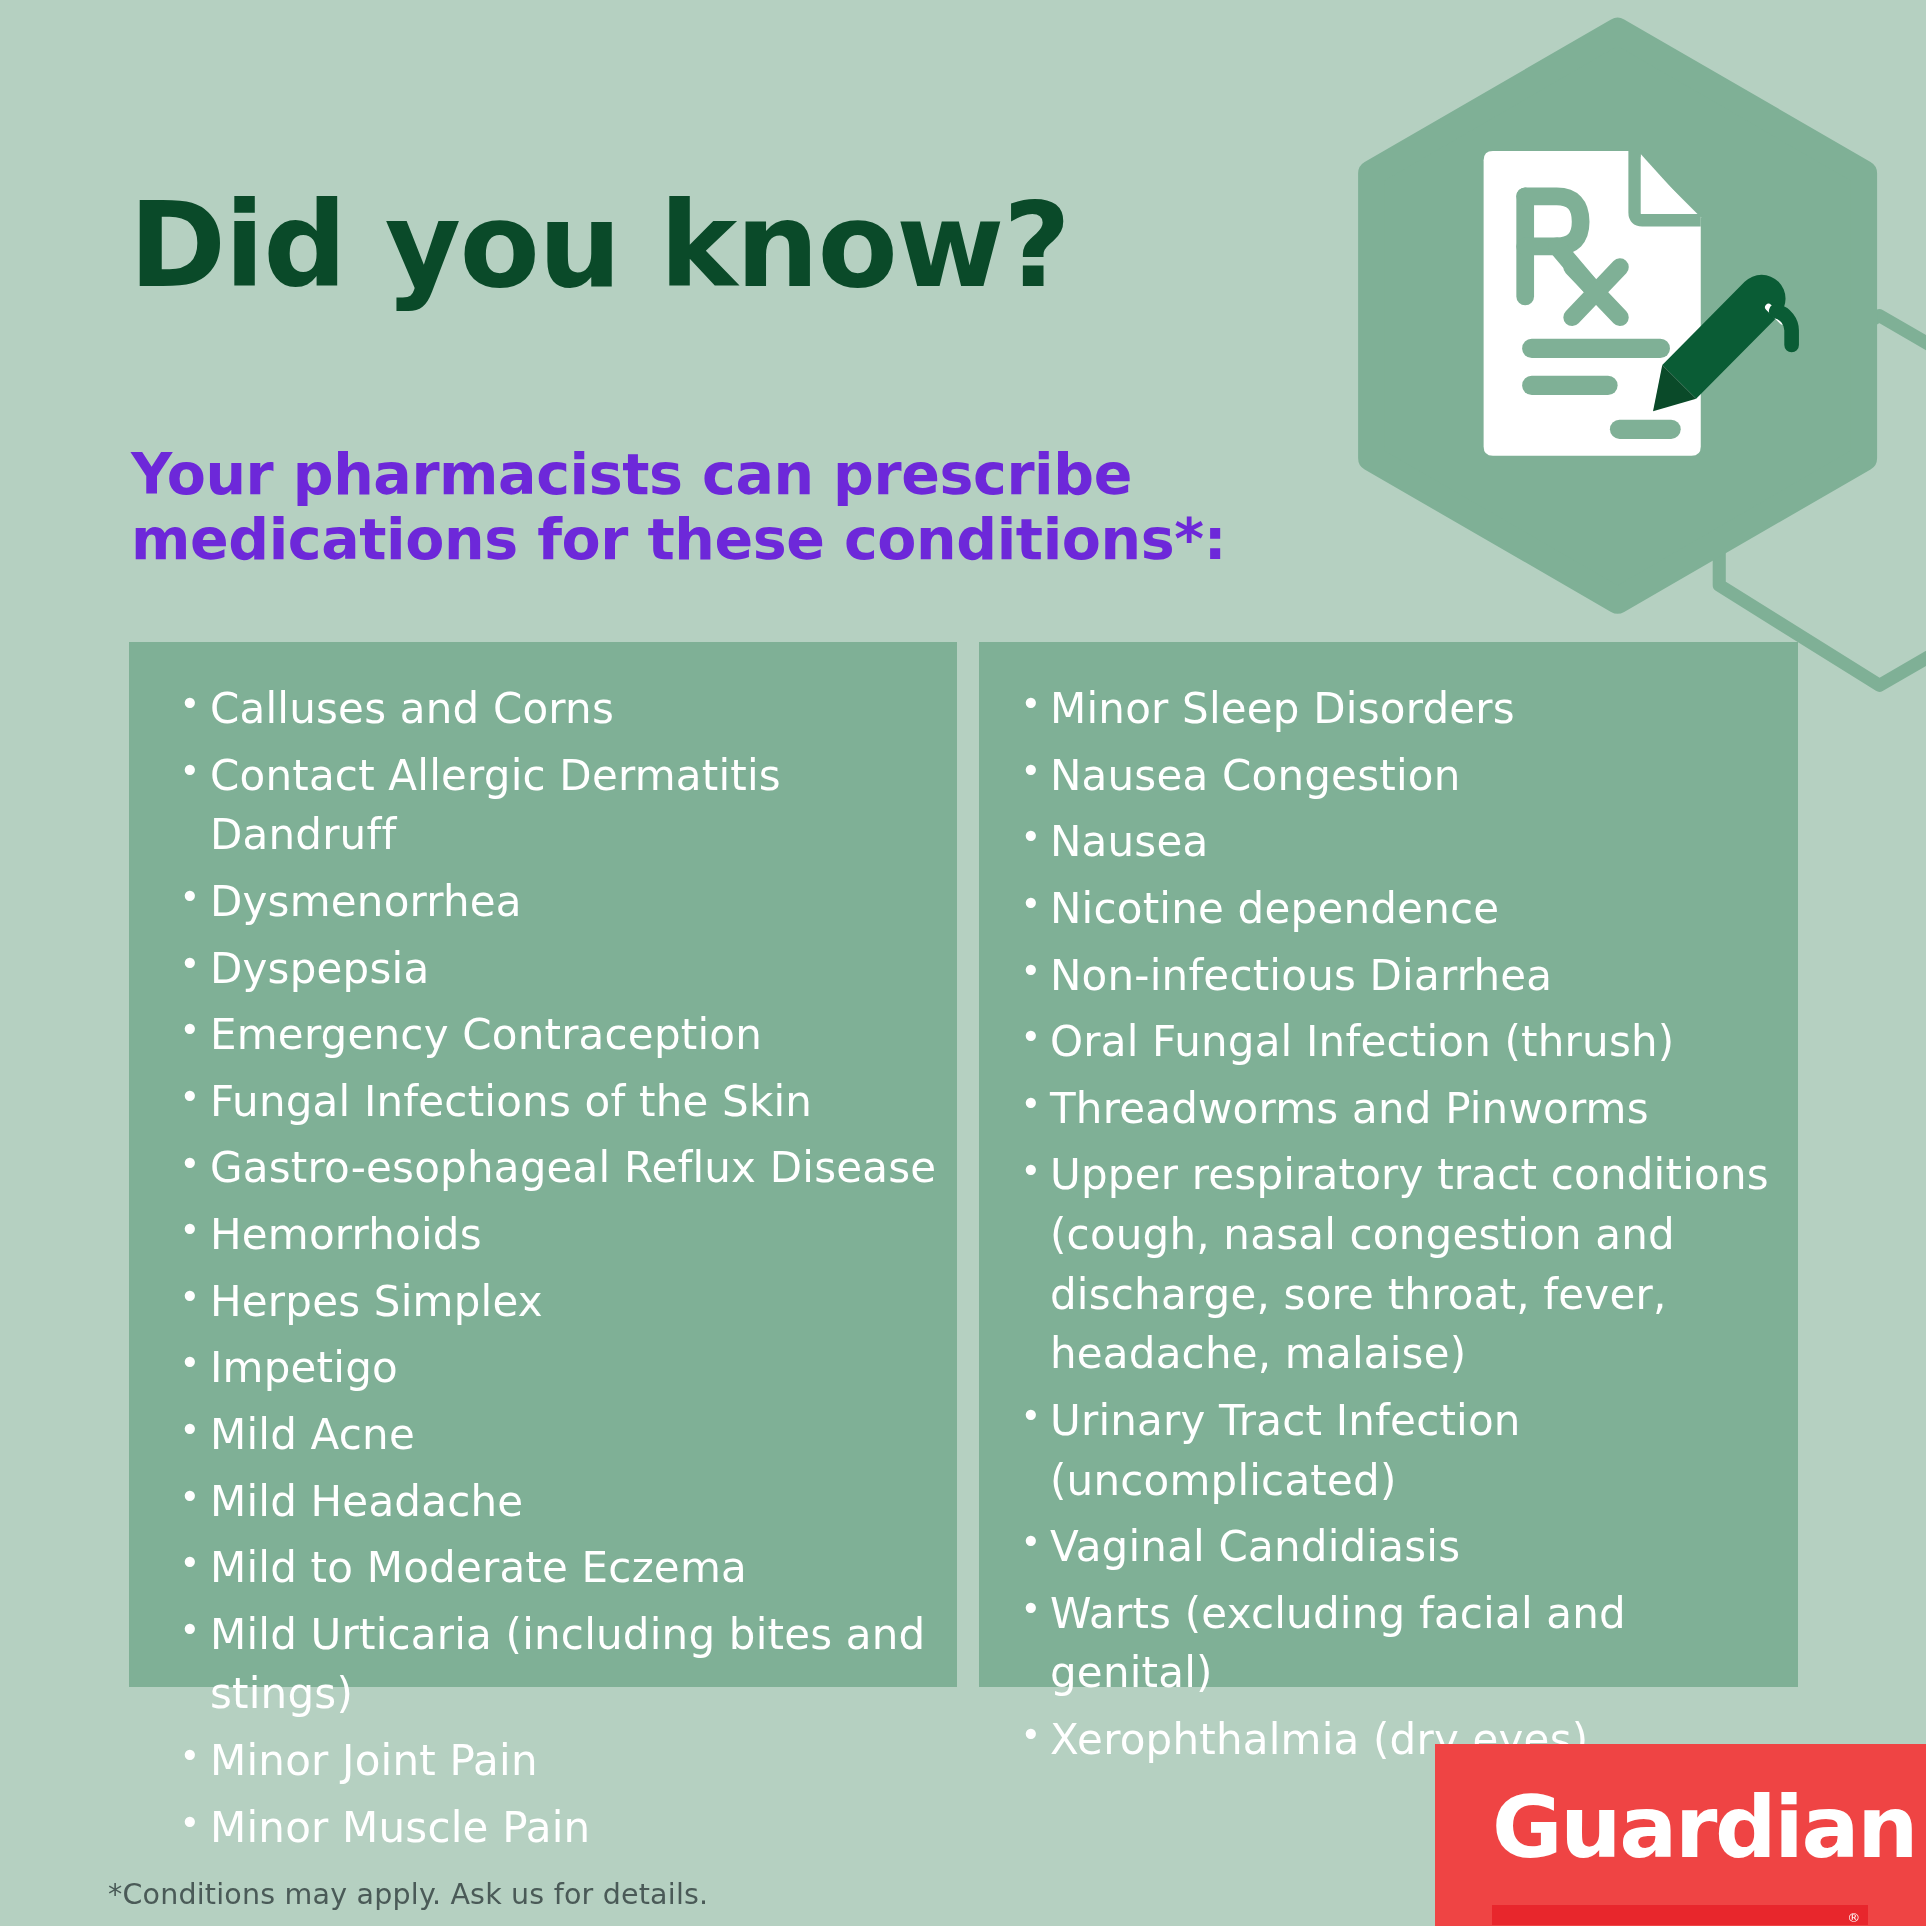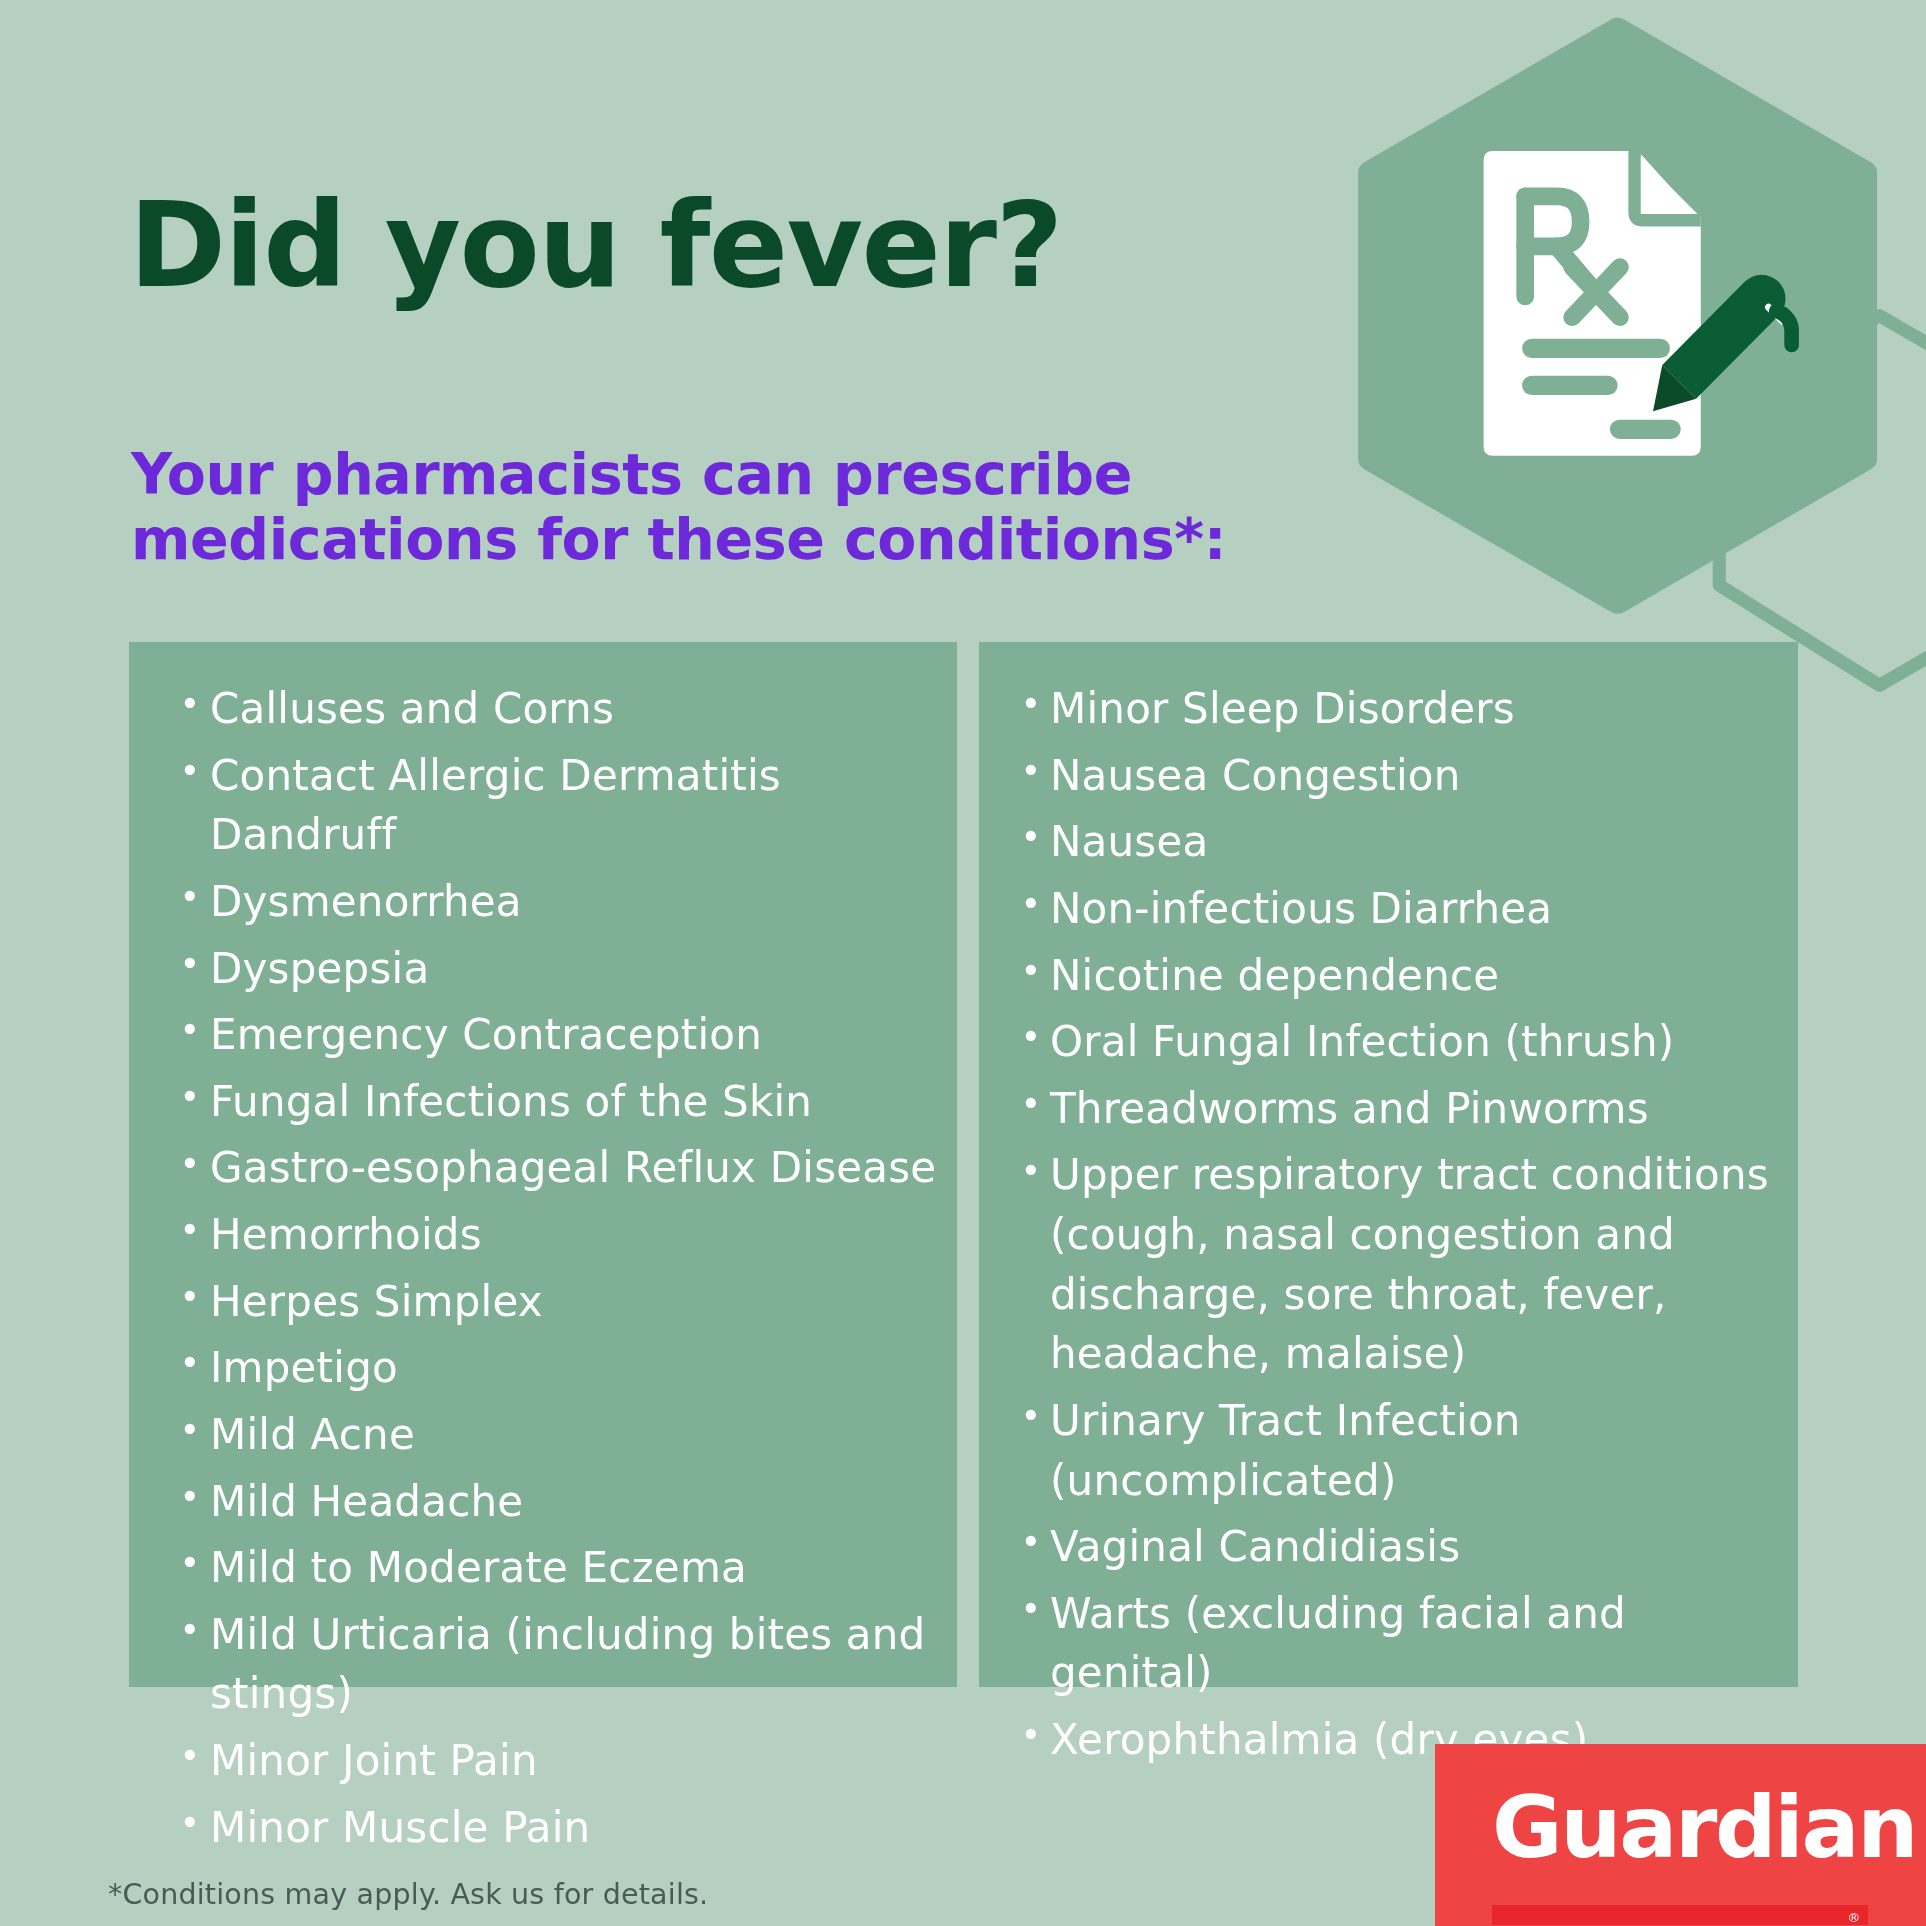--- a/index.html
+++ b/index.html
@@ -199,21 +199,21 @@
                  L 462 518
                  L 418 474 Z" fill="#0a5c35"></path>
         <path d="M 418 474 L 462 518 L 406 534 Z" fill="#0a4a29"></path>
         <path d="M 556 399 L 574 417" stroke="#ffffff" stroke-width="9" stroke-linecap="round" fill="none"></path>
         <path d="M 566 404 a 26 26 0 0 1 20 26 L 586 448" stroke="#0a5c35" stroke-width="19" stroke-linecap="round" fill="none"></path>
       </g>
     </g>
   </svg>
 </div>
 
-<h1 class="title">Did you fever?</h1>
+<h1 class="title">Did you know?</h1>
 
 <h2 class="subtitle">
   <span class="sub-line">Your pharmacists can prescribe</span>
   <span class="sub-line">medications for these conditions*:</span>
 </h2>
 
 <section class="panel panel-left">
   <ul class="cond-list">
       <li>Calluses and Corns</li>
       <li>Contact Allergic Dermatitis Dandruff</li>
@@ -232,22 +232,22 @@
       <li>Minor Joint Pain</li>
       <li>Minor Muscle Pain</li>
     </ul>
 </section>
 
 <section class="panel panel-right">
   <ul class="cond-list">
       <li>Minor Sleep Disorders</li>
       <li>Nausea Congestion</li>
       <li>Nausea</li>
+      <li>Nicotine dependence</li>
       <li>Non-infectious Diarrhea</li>
-      <li>Nicotine dependence</li>
       <li>Oral Fungal Infection (thrush)</li>
       <li>Threadworms and Pinworms</li>
       <li>Upper respiratory tract conditions (cough, nasal congestion and discharge, sore throat, fever, headache, malaise)</li>
       <li>Urinary Tract Infection (uncomplicated)</li>
       <li>Vaginal Candidiasis</li>
       <li>Warts (excluding facial and genital)</li>
       <li>Xerophthalmia (dry eyes)</li>
     </ul>
 </section>
 

